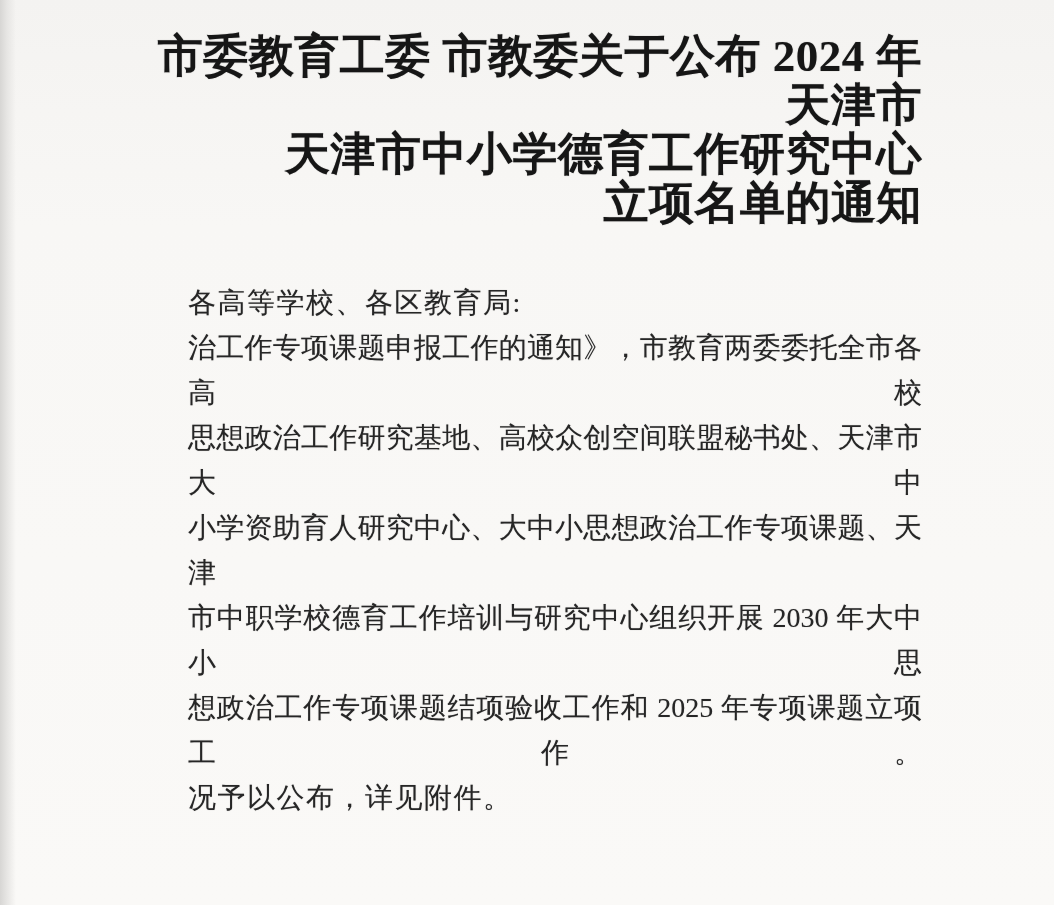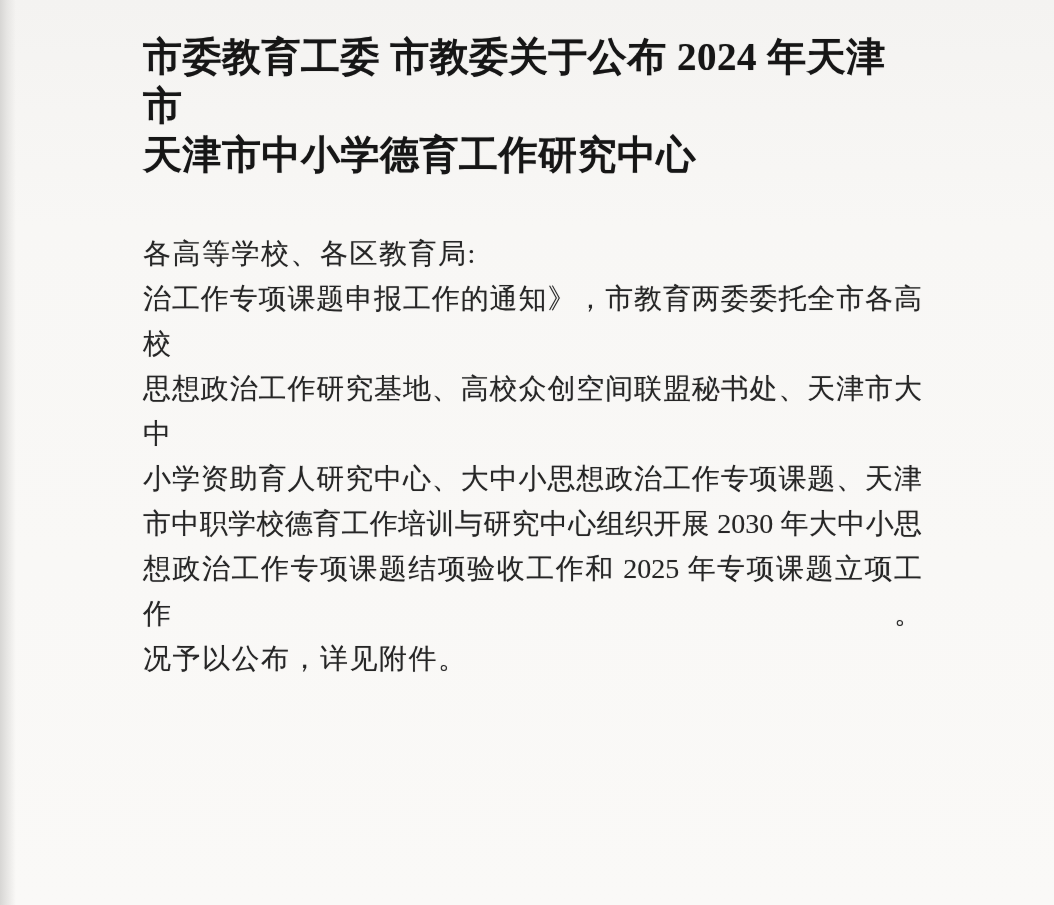--- a/index.html
+++ b/index.html
@@ -24,38 +24,39 @@
     background: linear-gradient(90deg, #d7d6d4 0%, #e7e6e4 45%, rgba(248,247,245,0) 100%);
     pointer-events: none;
   }
   .content {
     position: absolute;
     left: 143px;
     top: 32px;
     width: 779px;
   }
   .title {
-    text-align: left;
+    text-align: right;
     font-weight: 700;
-    font-size: 39px;
+    font-size: 45px;
     line-height: 49px;
     color: #161616;
     text-shadow: 0 0 1px rgba(30,30,30,0.45);
     letter-spacing: 0.5px;
   }
   .body-text {
     margin-top: 52px;
     font-size: 28px;
     line-height: 45px;
     color: #262626;
     text-shadow: 0 0 1px rgba(40,40,40,0.35);
   }
   .line {
     white-space: pre;
     letter-spacing: 1.5px;
+    margin-left: 45px;
   }
   .line.fill {
     white-space: normal;
     letter-spacing: 0;
     text-align: justify;
     text-align-last: justify;
   }
   .line.indent {
     text-indent: 55px;
   }
@@ -64,20 +65,21 @@
 <body>
 
 <div class="page">
   <div class="edge-shading"></div>
 
   <div class="content">
 
     <div class="title">
       <div class="title-line">市委教育工委 市教委关于公布 2024 年天津市</div>
       <div class="title-line">天津市中小学德育工作研究中心</div>
+      <div class="title-line">立项名单的通知</div>
     </div>
 
     <div class="body-text">
       <div class="line">各高等学校、各区教育局:</div>
 
       <div class="line fill">治工作专项课题申报工作的通知》，市教育两委委托全市各高校</div>
       <div class="line fill">思想政治工作研究基地、高校众创空间联盟秘书处、天津市大中</div>
       <div class="line fill">小学资助育人研究中心、大中小思想政治工作专项课题、天津</div>
       <div class="line fill">市中职学校德育工作培训与研究中心组织开展 2030 年大中小思</div>
       <div class="line fill">想政治工作专项课题结项验收工作和 2025 年专项课题立项工作。</div>

